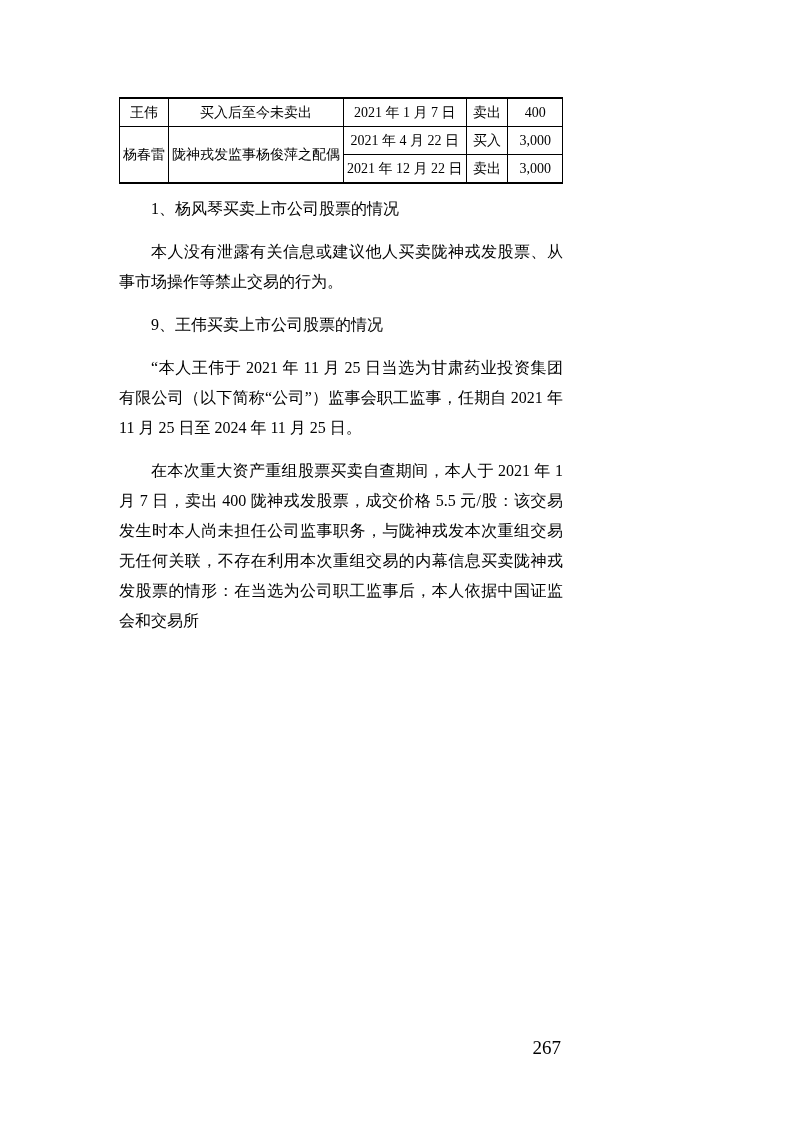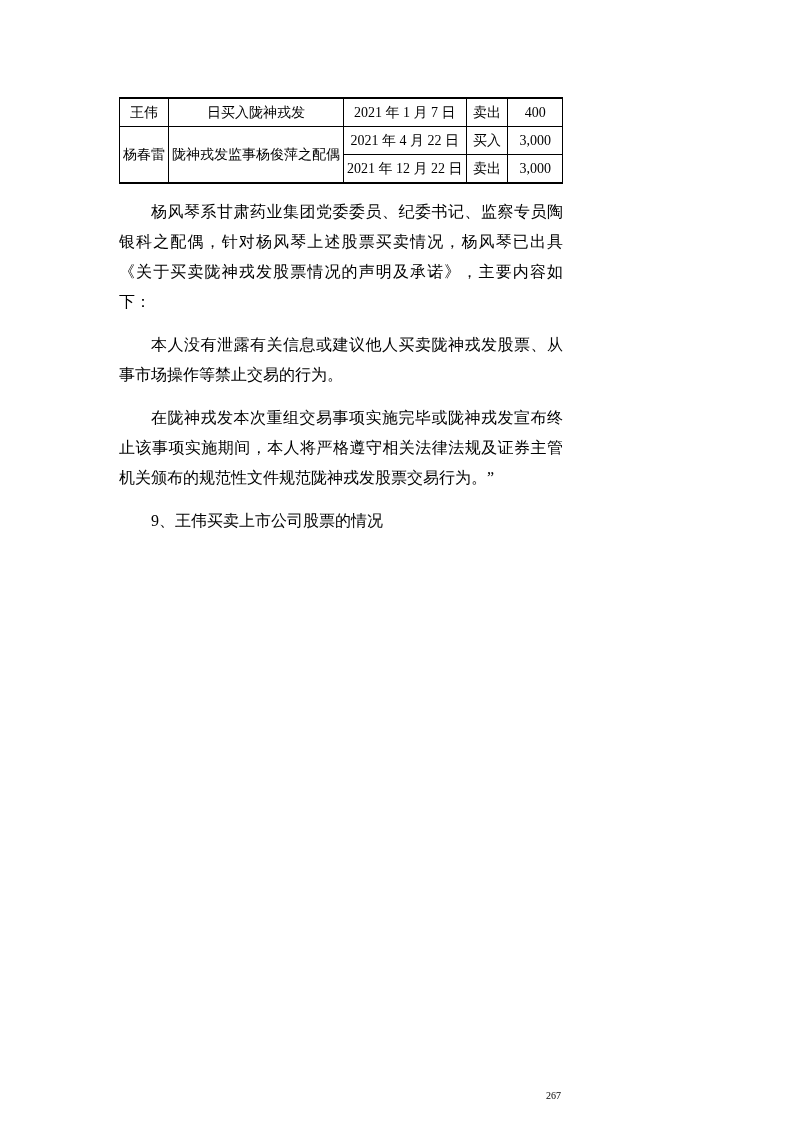--- a/index.html
+++ b/index.html
@@ -42,64 +42,65 @@
   }
   .body-text h2.section-heading {
     margin: 10px 0 0 0;
     font-size: 16px;
     font-weight: normal;
     line-height: 30px;
     text-indent: 2em;
   }
   .page-number {
     position: absolute;
-    top: 1088px;
+    top: 1040px;
     right: 118px;
-    font-size: 10px;
+    font-size: 19px;
     line-height: 16px;
   }
 </style>
 </head>
 <body>
 
 <div class="page">
 
   <table class="stock-table">
     <colgroup>
       <col style="width:10.4%">
       <col style="width:34.0%">
       <col style="width:22.0%">
       <col style="width:13.0%">
       <col style="width:20.6%">
     </colgroup>
     <tbody>
       <tr>
         <td>王伟</td>
-        <td>日买入陇神戎发</td>
+        <td>买入后至今未卖出</td>
         <td>2021 年 1 月 7 日</td>
         <td>卖出</td>
         <td>400</td>
       </tr>
       <tr>
         <td rowspan="2">杨春雷</td>
         <td rowspan="2">陇神戎发监事杨俊萍之配偶</td>
         <td>2021 年 4 月 22 日</td>
         <td>买入</td>
         <td>3,000</td>
       </tr>
       <tr>
         <td>2021 年 12 月 22 日</td>
         <td>卖出</td>
         <td>3,000</td>
       </tr>
     </tbody>
   </table>
 
   <div class="body-text">
-    <p class="para">杨风琴系甘肃药业集团党委委员、纪委书记、监察专员陶银科之配偶，针对杨风琴上述股票买卖情况，杨风琴已出具《关于买卖陇神戎发股票情况的声明及承诺》，主要内容如下：</p>
+    <h2 class="section-heading">1、杨风琴买卖上市公司股票的情况</h2>
     <p class="para">本人没有泄露有关信息或建议他人买卖陇神戎发股票、从事市场操作等禁止交易的行为。</p>
-    <p class="para">在陇神戎发本次重组交易事项实施完毕或陇神戎发宣布终止该事项实施期间，本人将严格遵守相关法律法规及证券主管机关颁布的规范性文件规范陇神戎发股票交易行为。”</p>
     <h2 class="section-heading">9、王伟买卖上市公司股票的情况</h2>
+    <p class="para">“本人王伟于 2021 年 11 月 25 日当选为甘肃药业投资集团有限公司（以下简称“公司”）监事会职工监事，任期自 2021 年 11 月 25 日至 2024 年 11 月 25 日。</p>
+    <p class="para">在本次重大资产重组股票买卖自查期间，本人于 2021 年 1 月 7 日，卖出 400 陇神戎发股票，成交价格 5.5 元/股：该交易发生时本人尚未担任公司监事职务，与陇神戎发本次重组交易无任何关联，不存在利用本次重组交易的内幕信息买卖陇神戎发股票的情形：在当选为公司职工监事后，本人依据中国证监会和交易所</p>
   </div>
 
   <div class="page-number">267</div>
 
 </div>
 
 </body></html>

